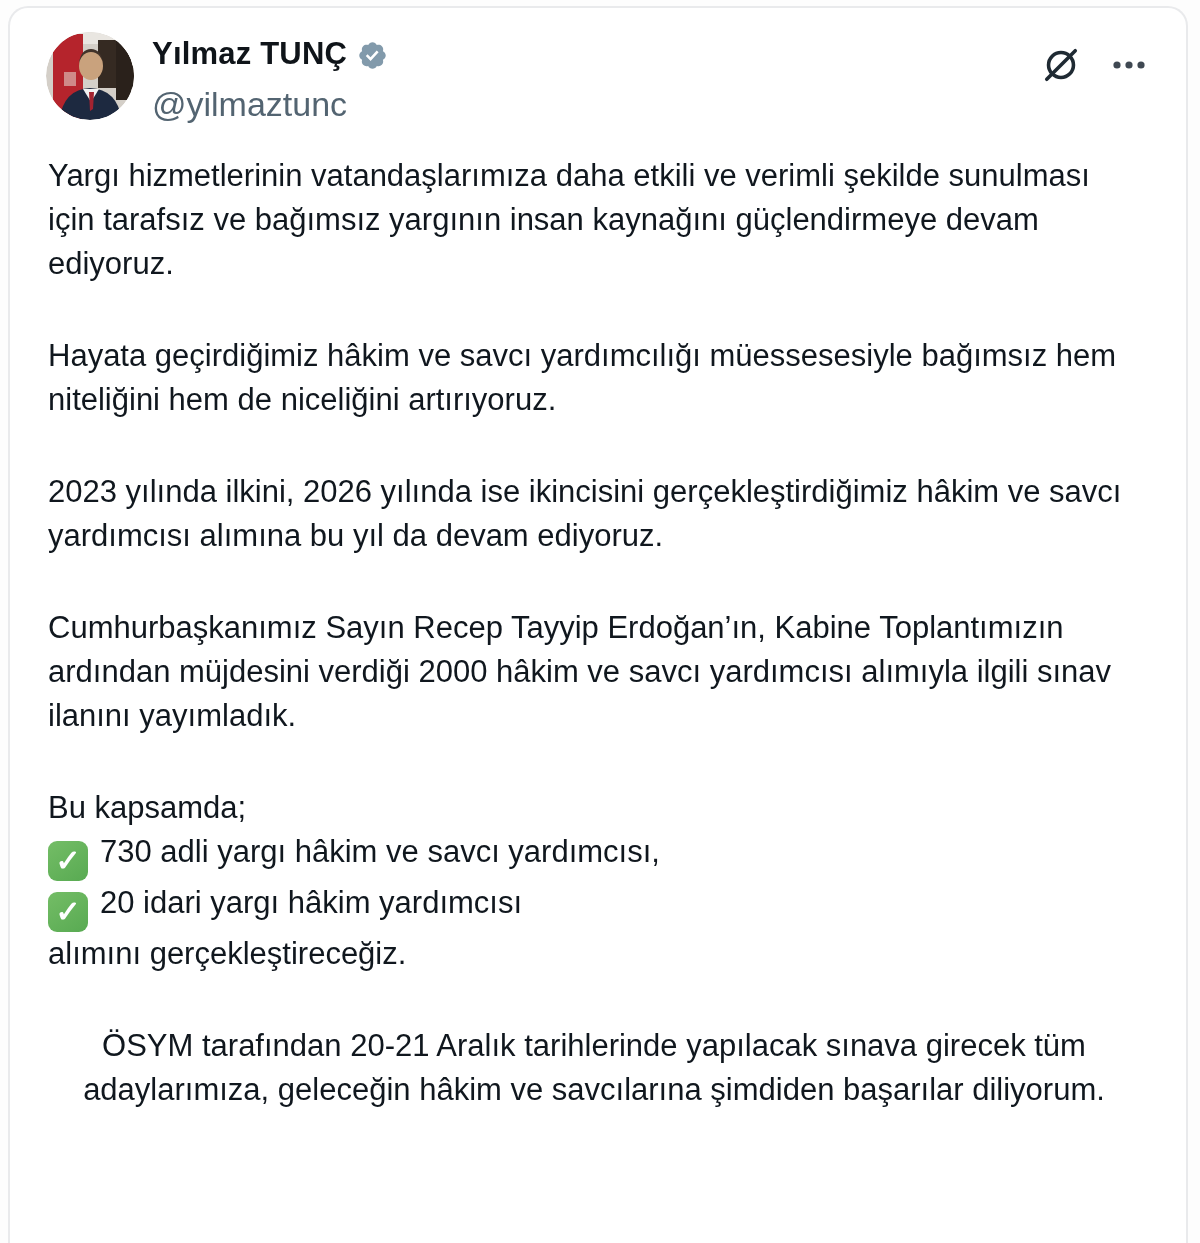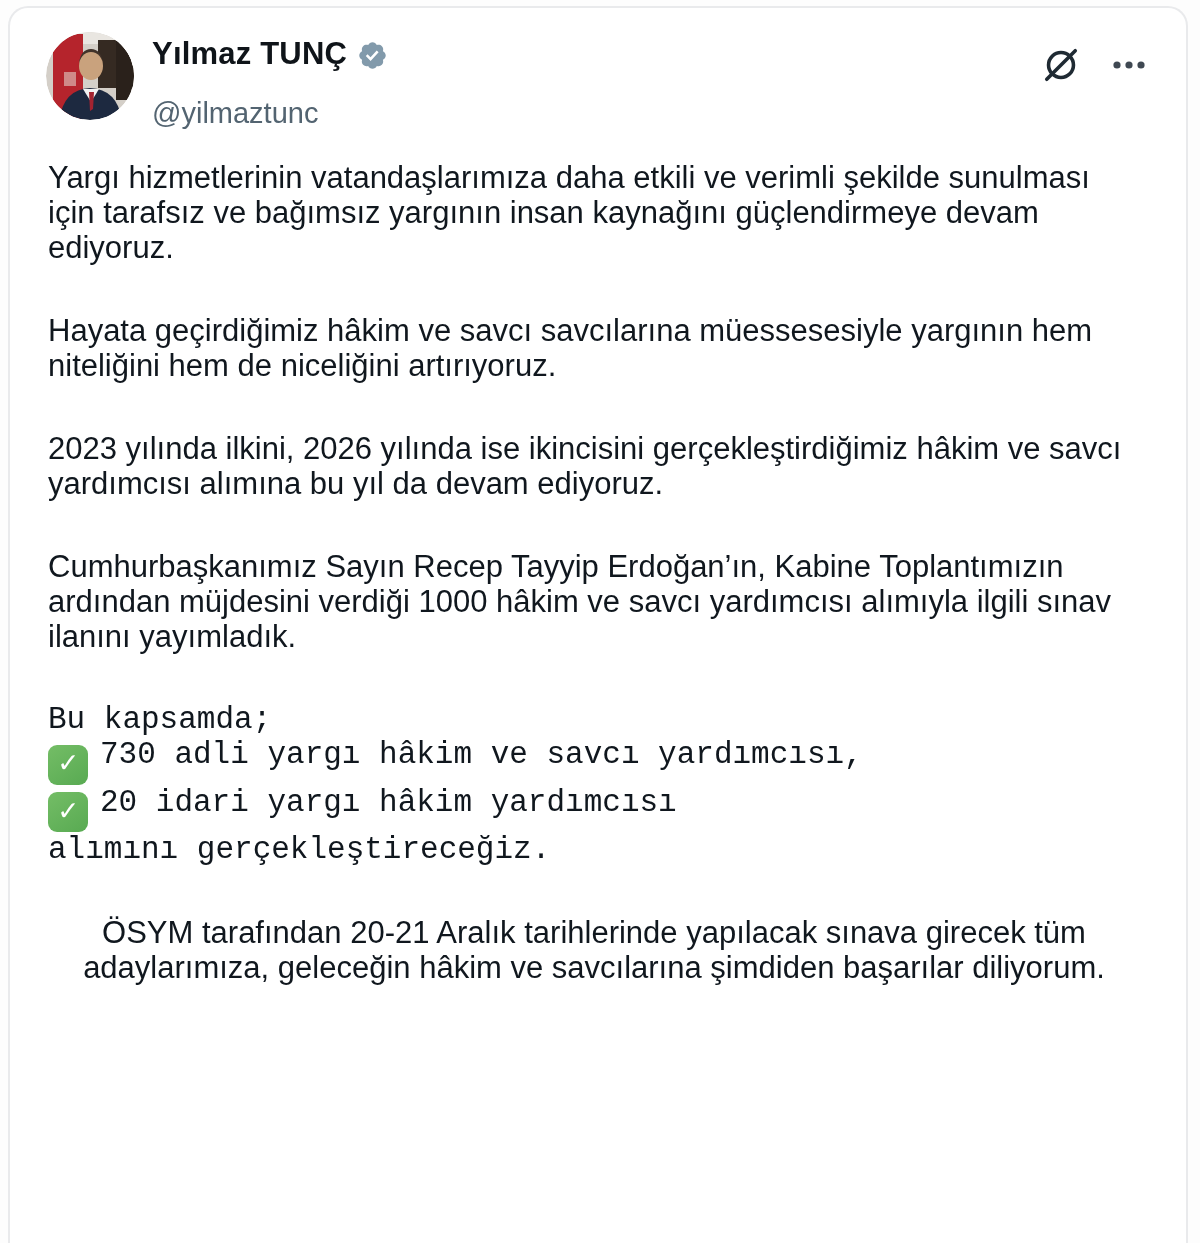--- a/index.html
+++ b/index.html
@@ -51,49 +51,48 @@
     font-weight: bold;
     color: #0f1419;
     letter-spacing: 0.2px;
   }
   .badge {
     display: inline-flex;
     margin-left: 10px;
     margin-top: 2px;
   }
   .handle {
-    margin-top: 25px;
-    font-size: 29px;
+    margin-top: 13px;
+    font-size: 34px;
     color: #536471;
   }
   .header-actions {
     margin-left: auto;
     display: flex;
     align-items: center;
     gap: 26px;
     padding-top: 14px;
   }
   .icon-btn {
     display: inline-flex;
     align-items: center;
     justify-content: center;
     cursor: pointer;
   }
   .body {
     padding: 30px 46px 0 38px;
     font-size: 31px;
-    line-height: 35px;
+    line-height: 44px;
     color: #10171e;
   }
   .body p {
     margin: 0 0 48px 0;
   }
   .scope-block {
     margin: 8px 0 48px 0;
-    font-family: Liberation Mono, monospace;
   }
   .scope-line {
     margin: 0;
   }
   .check {
     display: inline-flex;
     align-items: center;
     justify-content: center;
     width: 40px;
     height: 40px;
@@ -166,23 +165,23 @@
             <circle cx="23" cy="19" r="3.6" fill="#3f4852"></circle>
             <circle cx="35" cy="19" r="3.6" fill="#3f4852"></circle>
           </svg>
         </span>
       </div>
 
     </div>
 
     <div class="body">
       <p>Yargı hizmetlerinin vatandaşlarımıza daha etkili ve verimli şekilde sunulması için tarafsız ve bağımsız yargının insan kaynağını güçlendirmeye devam ediyoruz.</p>
-      <p>Hayata geçirdiğimiz hâkim ve savcı savcılarına müessesesiyle yargının hem niteliğini hem de niceliğini artırıyoruz.</p>
+      <p>Hayata geçirdiğimiz hâkim ve savcı yardımcılığı müessesesiyle bağımsız hem niteliğini hem de niceliğini artırıyoruz.</p>
       <p>2023 yılında ilkini, 2026 yılında ise ikincisini gerçekleştirdiğimiz hâkim ve savcı yardımcısı alımına bu yıl da devam ediyoruz.</p>
-      <p>Cumhurbaşkanımız Sayın Recep Tayyip Erdoğan’ın, Kabine Toplantımızın ardından müjdesini verdiği 1000 hâkim ve savcı yardımcısı alımıyla ilgili sınav ilanını yayımladık.</p>
+      <p>Cumhurbaşkanımız Sayın Recep Tayyip Erdoğan’ın, Kabine Toplantımızın ardından müjdesini verdiği 2000 hâkim ve savcı yardımcısı alımıyla ilgili sınav ilanını yayımladık.</p>
 
       <div class="scope-block">
         <div class="scope-line">Bu kapsamda;</div>
         <div class="scope-line">
           <span class="check">✓</span><span>730 adli yargı hâkim ve savcı yardımcısı,</span>
         </div>
         <div class="scope-line">
           <span class="check">✓</span><span>20 idari yargı hâkim yardımcısı</span>
         </div>
         <div class="scope-line">alımını gerçekleştireceğiz.</div>

